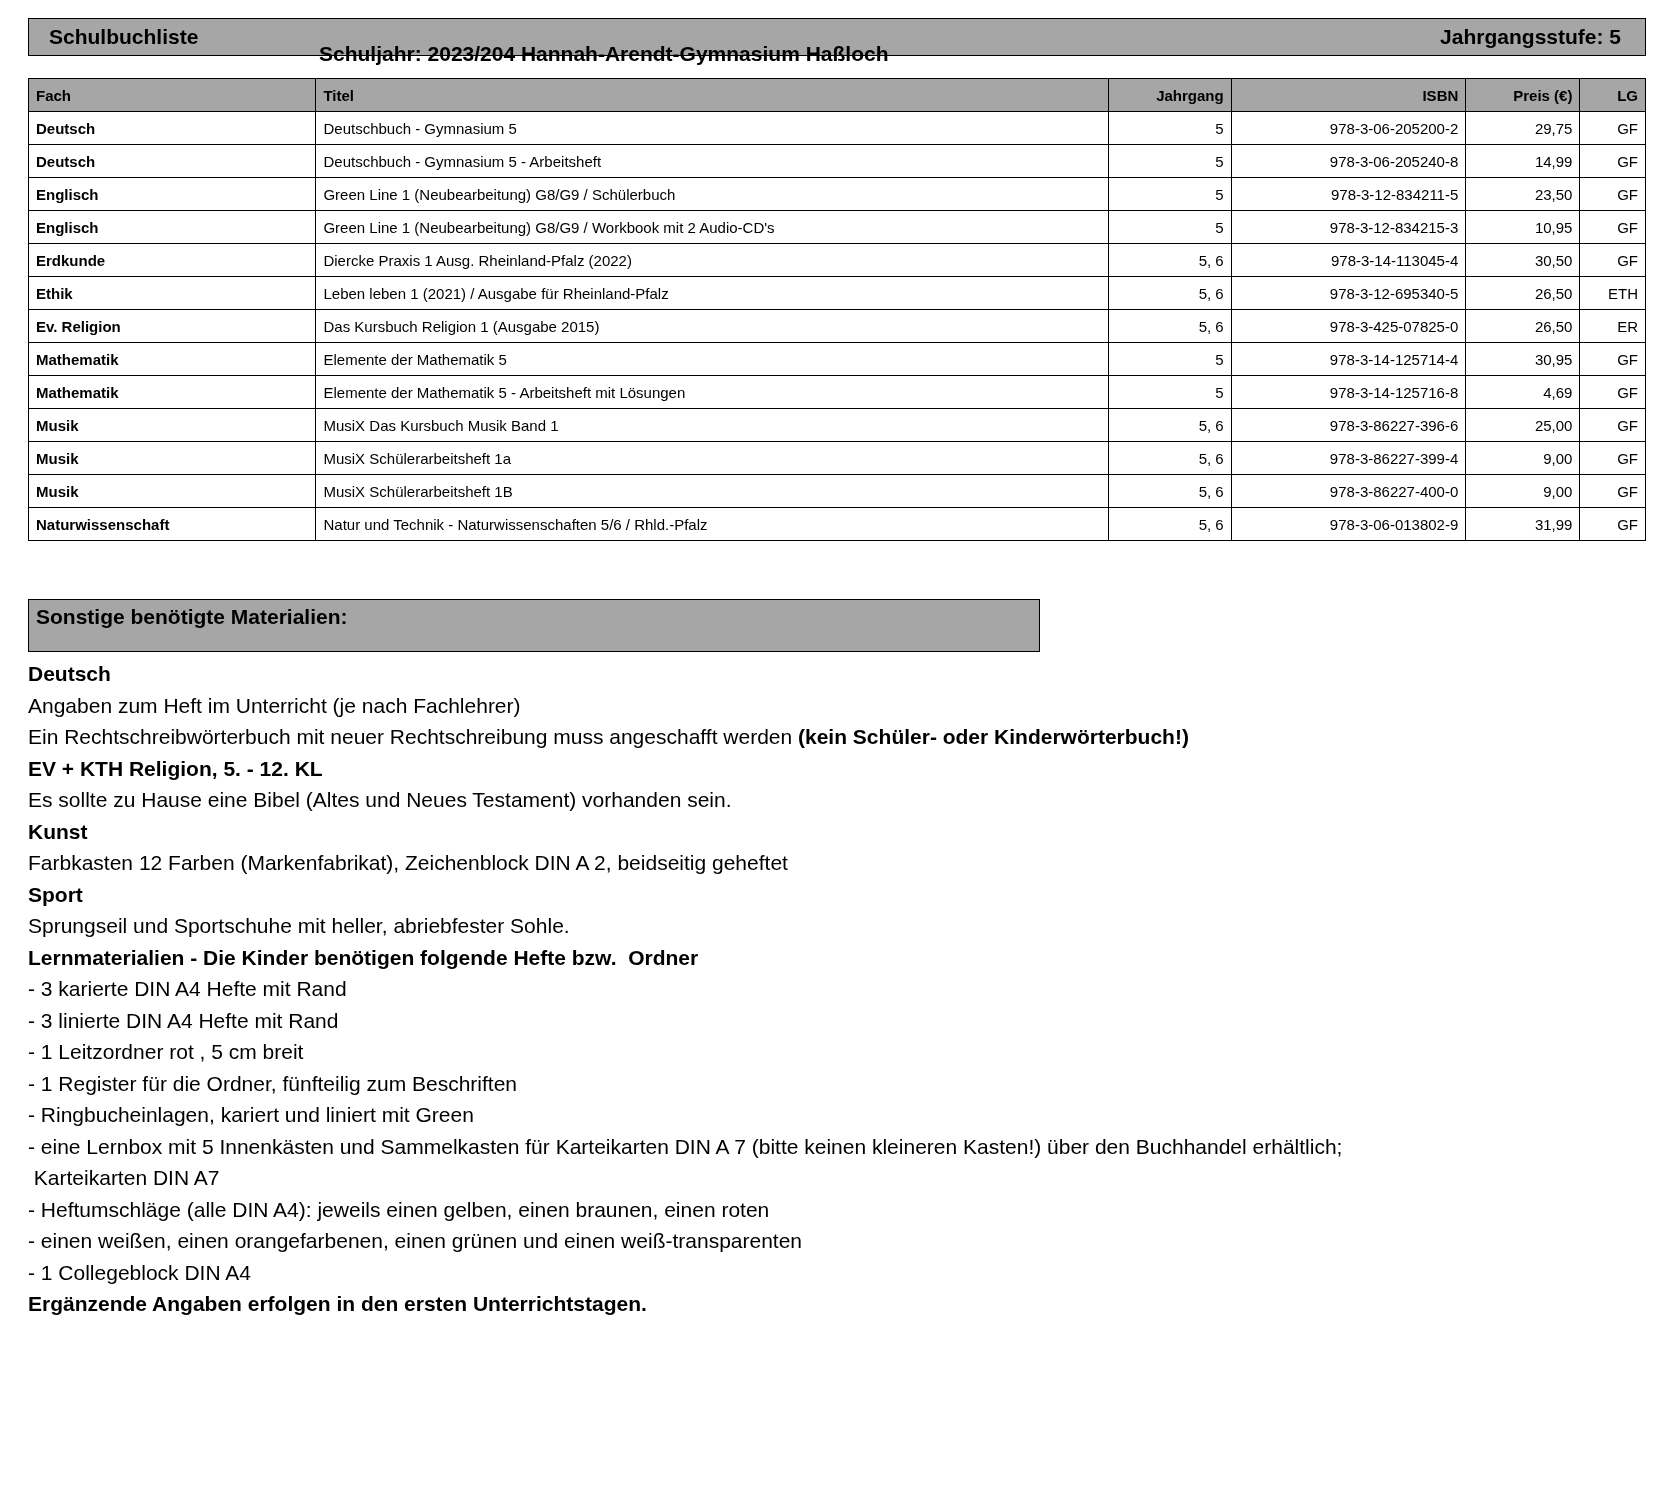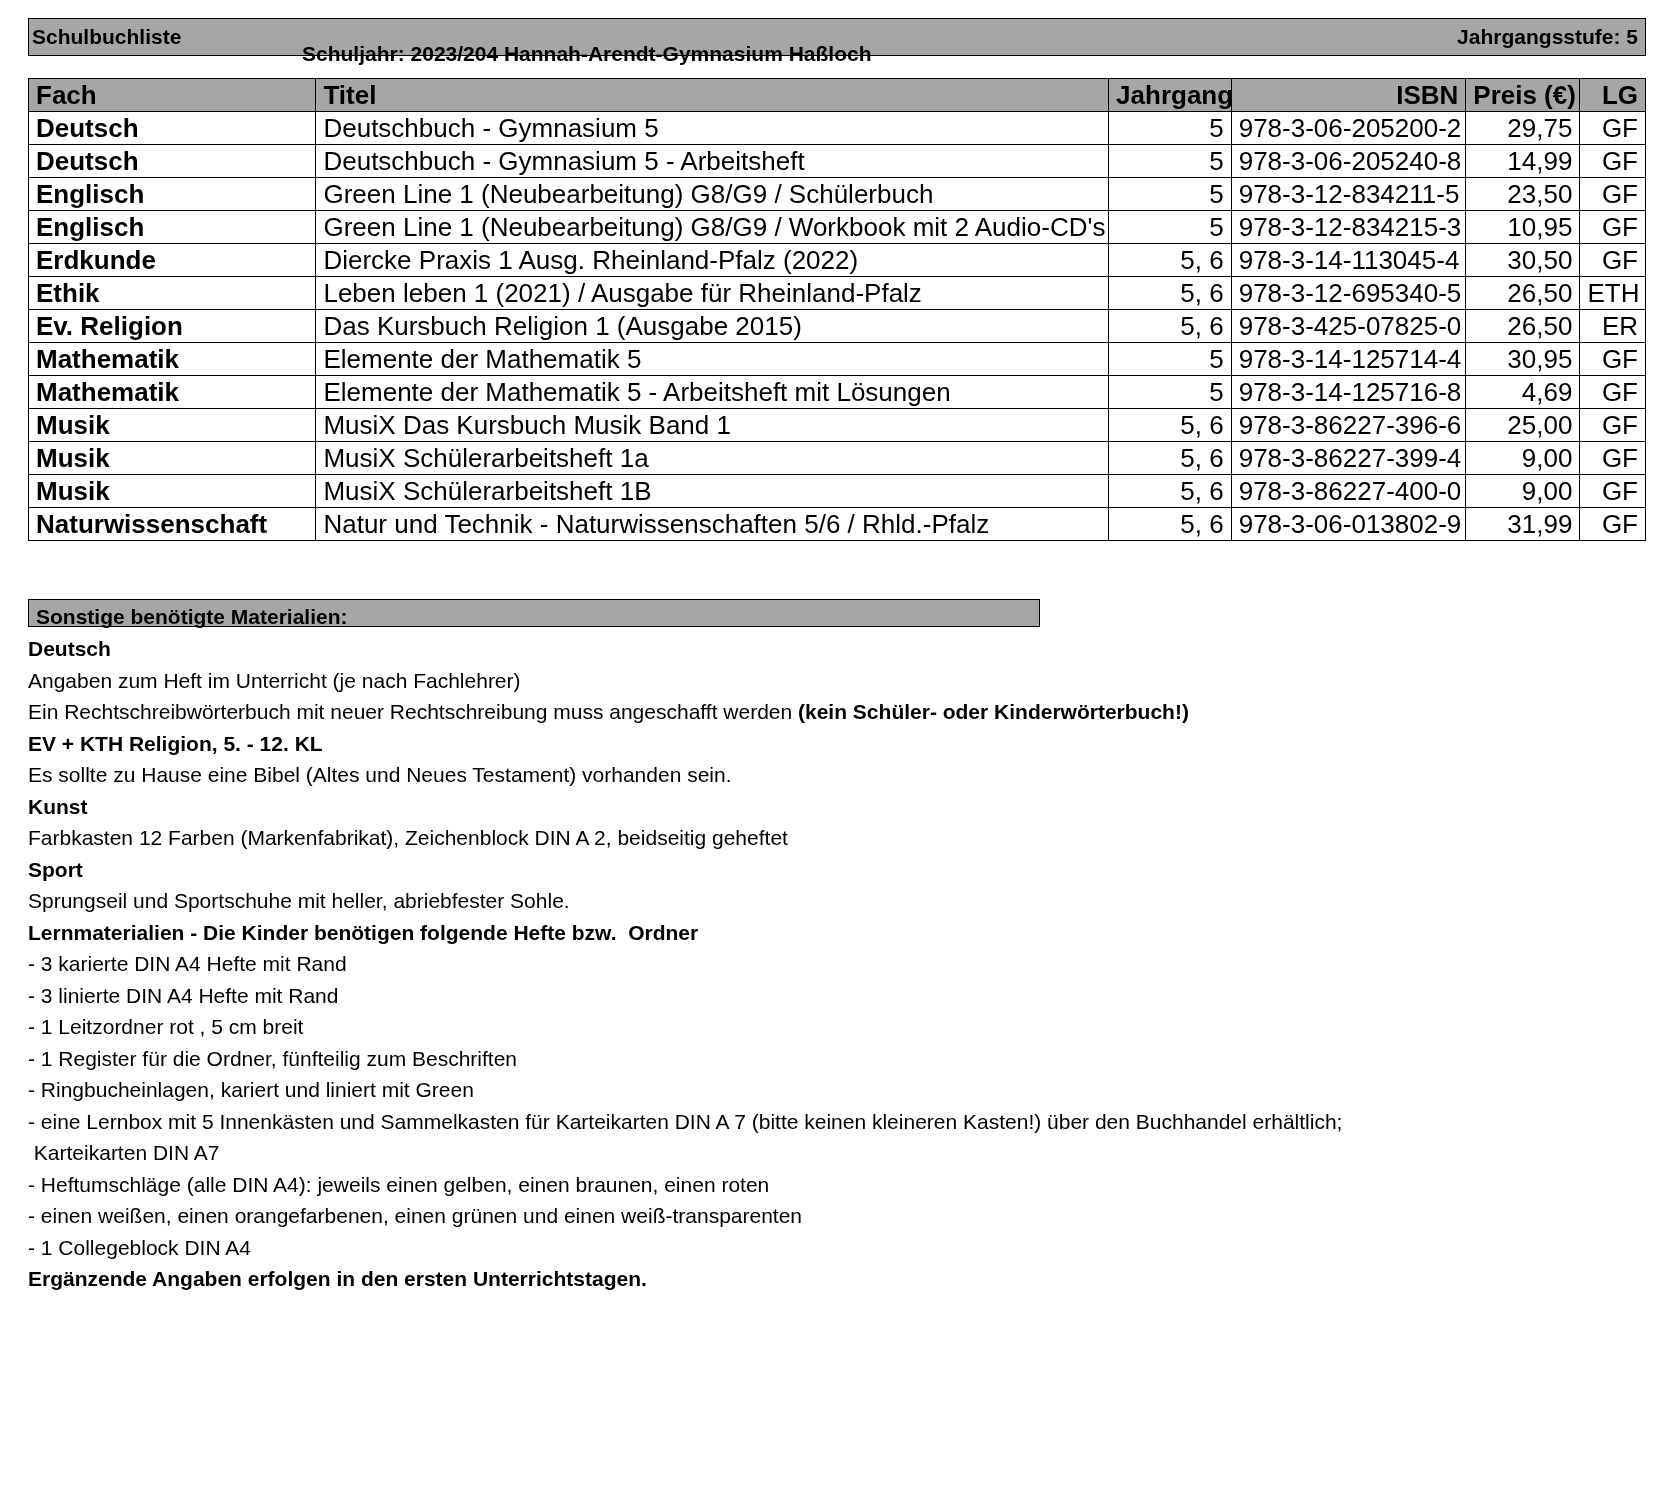--- a/index.html
+++ b/index.html
@@ -23,33 +23,33 @@
   
   .header-bar {
     display: flex;
     align-items: center;
     background: #a6a6a6;
     border: 1px solid #000;
     height: 38px;
     box-sizing: border-box;
     font-weight: bold;
     font-size: 21px;
-    padding: 0 3px;
+    padding: 0 20px;
   }
   .header-left { flex: 0 0 265px; }
   .header-center { flex: 1 1 auto; text-align: left; padding-left: 5px; margin-top: 33px;}
   .header-right { flex: 0 0 230px; text-align: right; padding-right: 4px;}
 
   
   .book-table {
     margin-top: 22px;
     border-collapse: collapse;
     width: 1618px;
     table-layout: fixed;
-    font-size: 26px;
+    font-size: 15px;
   }
   .book-table th, .book-table td {
     border: 1px solid #000;
     height: 33px;
     padding: 0 7px;
     box-sizing: border-box;
     white-space: nowrap;
     overflow: hidden;
   }
   .book-table thead th {
@@ -68,21 +68,21 @@
   .book-table td.fach { font-weight: bold; }
   .book-table td.num  { text-align: right; }
 
   
   .materials-head {
     margin-top: 58px;
     width: 1012px;
     background: #a6a6a6;
     border: 1px solid #000;
     box-sizing: border-box;
-    height: 28px;
+    height: 53px;
     line-height: 34px;
     font-weight: bold;
     font-size: 21px;
     padding-left: 7px;
   }
   .materials-body {
     margin-top: 6px;
     font-size: 21px;
     line-height: 31.5px;
   }

